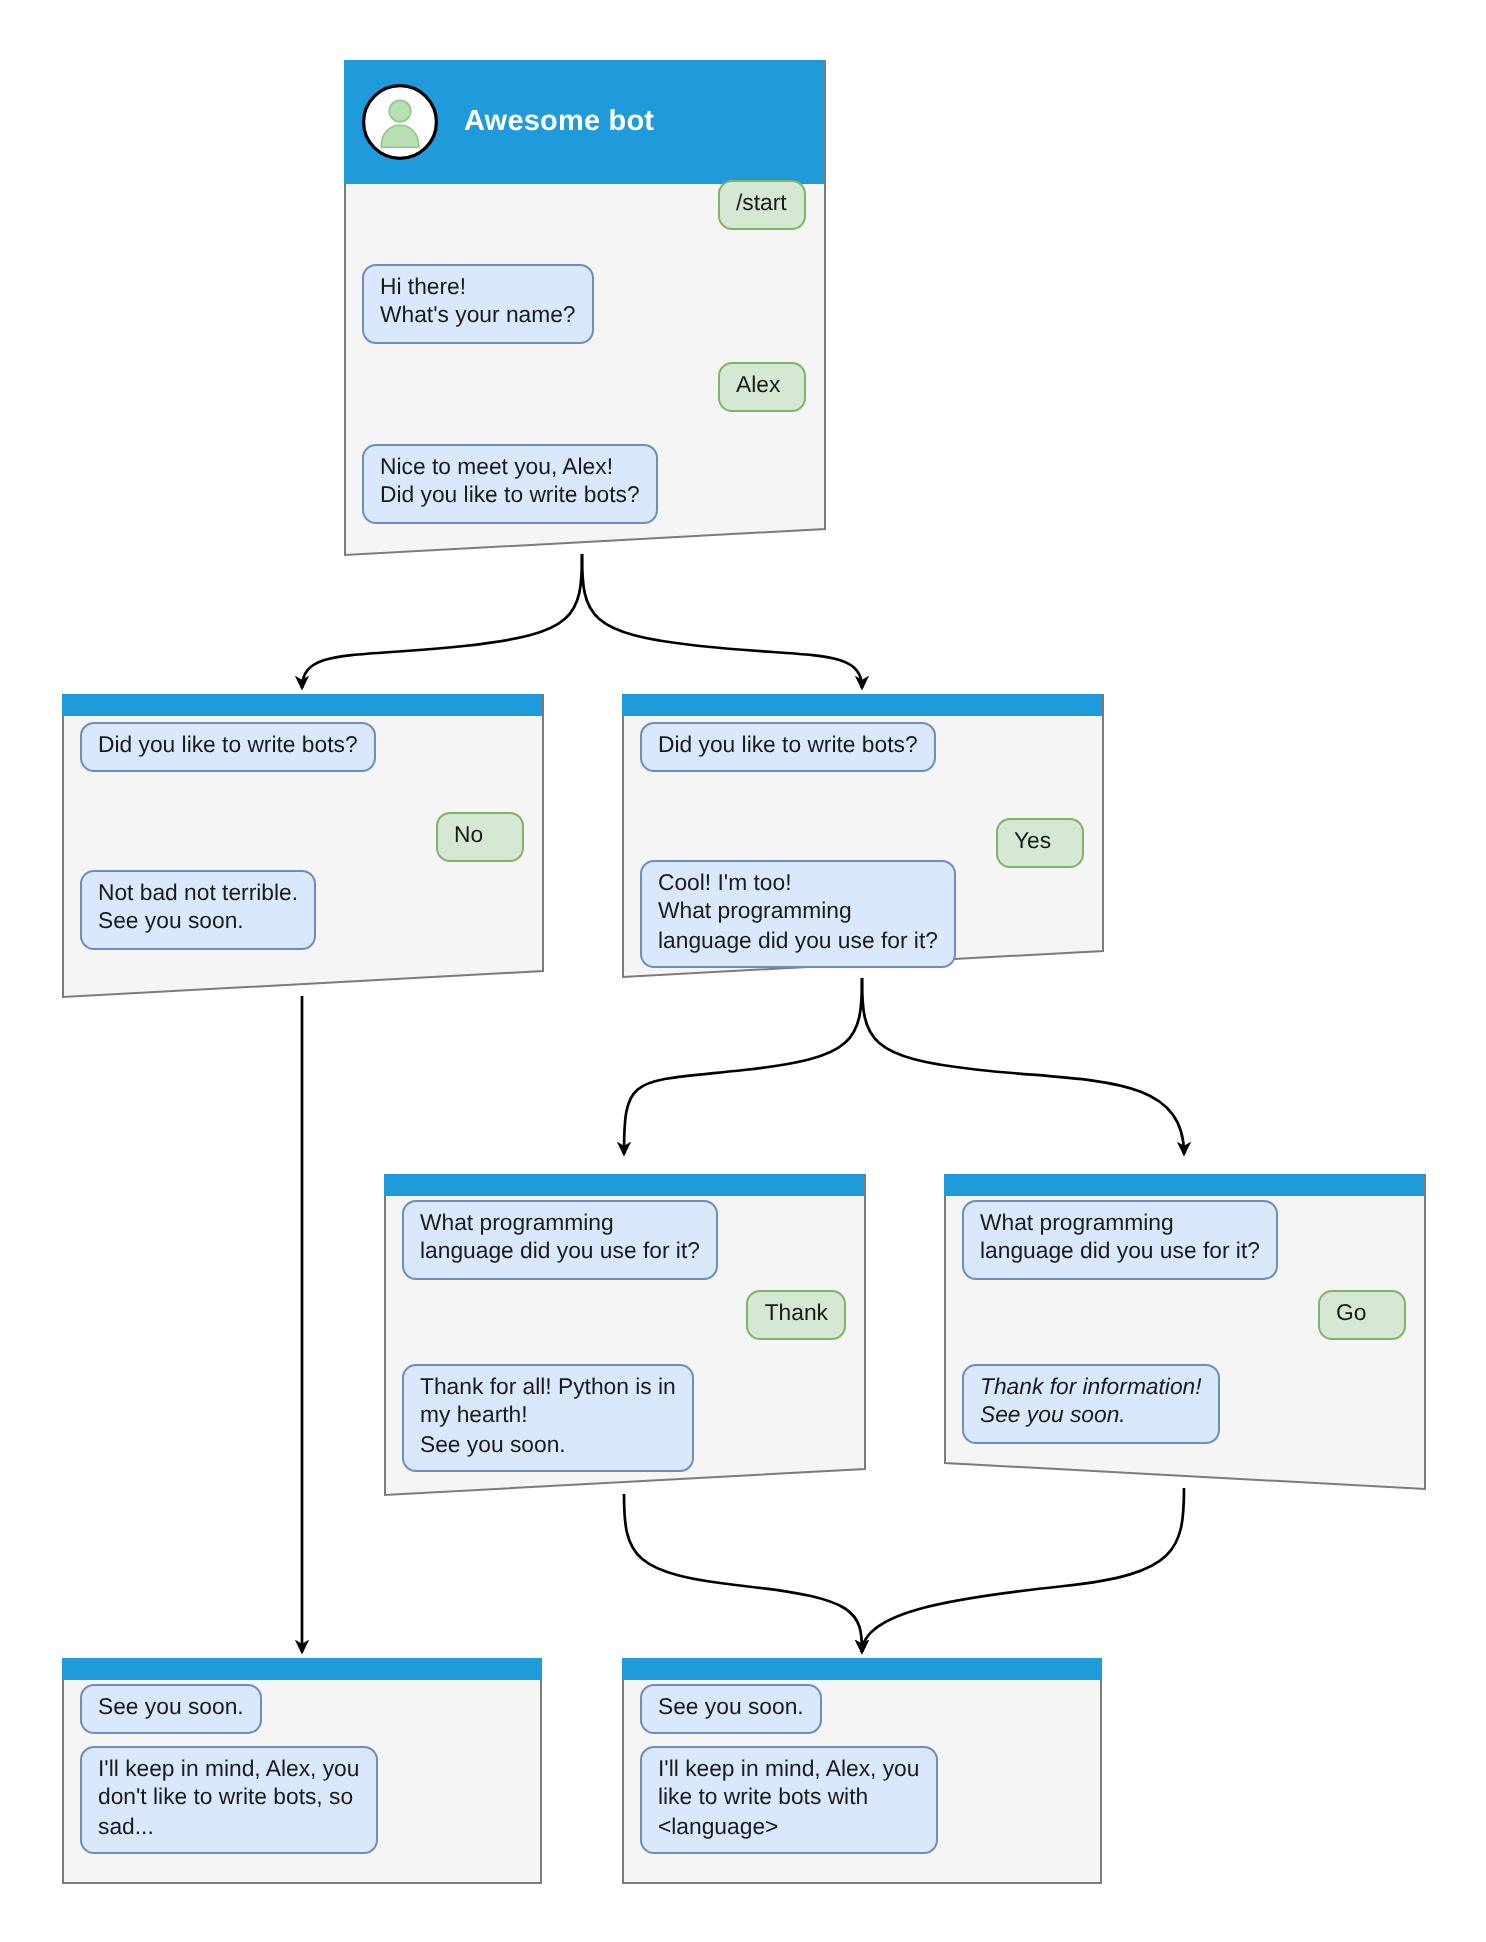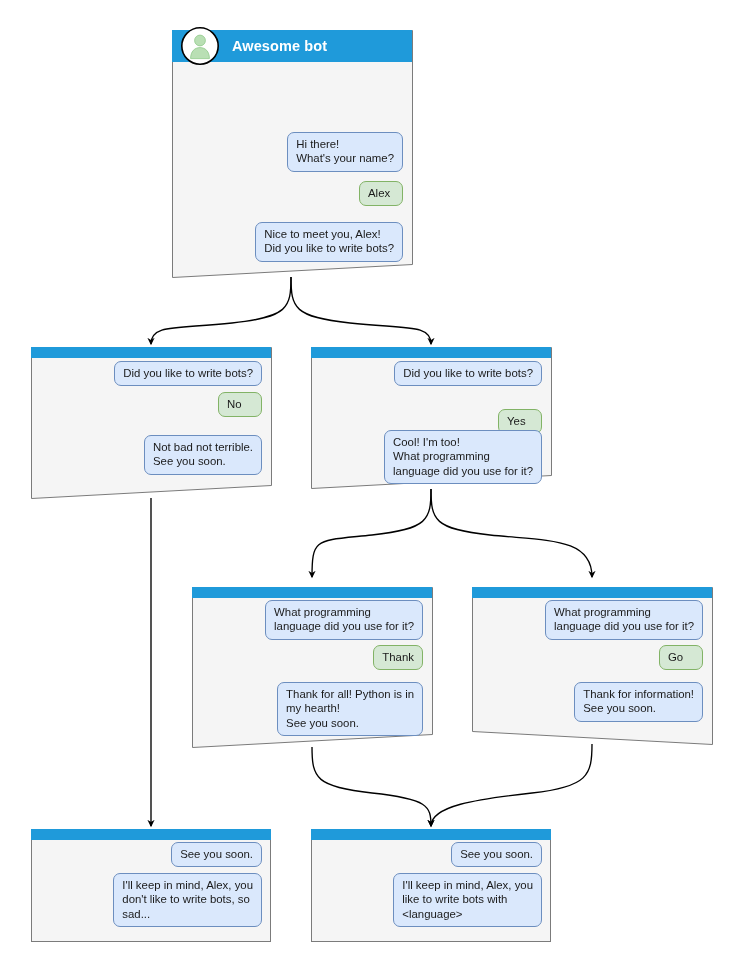--- a/index.html
+++ b/index.html
@@ -52,21 +52,21 @@
     position: absolute;
     left: 0;
     top: 0;
     width: 100%;
     background: #1f9ada;
     box-sizing: border-box;
     display: flex;
     align-items: center;
   }
   .titlebar.big {
-    height: 32px;
+    height: 62px;
     padding-left: 8px;
     align-items: center;
   }
   .titlebar.thin {
     height: 11px;
   }
   .bot-title {
     color: #ffffff;
     font-size: 14.5px;
     font-weight: bold;
@@ -77,21 +77,21 @@
     width: 40px;
     height: 40px;
     flex: 0 0 40px;
   }
   .msg-row {
     display: flex;
     position: absolute;
     left: 9px;
     right: 9px;
   }
-  .msg-row.bot { justify-content: flex-end; }
+  .msg-row.bot { justify-content: flex-start; }
   .msg-row.user { justify-content: flex-end; }
 
   .bubble {
     font-size: 11.4px;
     line-height: 14.4px;
     color: #1a1a1a;
     border-radius: 7px;
     box-sizing: border-box;
     white-space: pre-line;
     padding: 4px 8px 5px 8px;
@@ -145,20 +145,23 @@
     </svg>
     <div class="titlebar big" style="width:240px;">
       <svg class="avatar" viewBox="0 0 40 40">
         <circle cx="20" cy="20" r="18.2" fill="#ffffff" stroke="#000000" stroke-width="1.6"></circle>
         <circle cx="20" cy="14.5" r="5.4" fill="#b9dfb4" stroke="#8fc98a" stroke-width="0.8"></circle>
         <path d="M10.6,32.6 C10.6,25.3 14.8,21.6 20,21.6 C25.2,21.6 29.4,25.3 29.4,32.6 Z" fill="#b9dfb4" stroke="#8fc98a" stroke-width="0.8"></path>
       </svg>
       <span class="bot-title">Awesome bot</span>
     </div>
 
+    <div class="msg-row user" style="top:60px;">
+      <div class="bubble user">/start</div>
+    </div>
     <div class="msg-row bot" style="top:102px;">
       <div class="bubble bot">Hi there!
 What's your name?</div>
     </div>
     <div class="msg-row user" style="top:151px;">
       <div class="bubble user">Alex</div>
     </div>
     <div class="msg-row bot" style="top:192px;">
       <div class="bubble bot">Nice to meet you, Alex!
 Did you like to write bots?</div>
@@ -166,21 +169,21 @@
   </div>
 
   <div class="node skewed" style="left:31px; top:347px; width:240px; height:151px;">
     <svg class="skew-svg" width="241" height="152">
       <polygon points="0.5,0.5 240.5,0.5 240.5,138.5 0.5,151.5" fill="#f5f5f5" stroke="#7b7b7b" stroke-width="1"></polygon>
     </svg>
     <div class="titlebar thin" style="width:240px;"></div>
     <div class="msg-row bot" style="top:14px;">
       <div class="bubble bot">Did you like to write bots?</div>
     </div>
-    <div class="msg-row user" style="top:45px;">
+    <div class="msg-row user" style="top:59px;">
       <div class="bubble user">No</div>
     </div>
     <div class="msg-row bot" style="top:88px;">
       <div class="bubble bot">Not bad not terrible.
 See you soon.</div>
     </div>
   </div>
 
   <div class="node skewed" style="left:311px; top:347px; width:240px; height:141px;">
     <svg class="skew-svg" width="241" height="142">
@@ -224,21 +227,21 @@
       <polygon points="0.5,0.5 240.5,0.5 240.5,157.5 0.5,144.5" fill="#f5f5f5" stroke="#7b7b7b" stroke-width="1"></polygon>
     </svg>
     <div class="titlebar thin" style="width:240px;"></div>
     <div class="msg-row bot" style="top:13px;">
       <div class="bubble bot">What programming
 language did you use for it?</div>
     </div>
     <div class="msg-row user" style="top:58px;">
       <div class="bubble user">Go</div>
     </div>
-    <div class="msg-row bot" style="top:95px;">
+    <div class="msg-row bot" style="top:95px;font-style:italic;">
       <div class="bubble bot">Thank for information!
 See you soon.</div>
     </div>
   </div>
 
   <div class="node" style="left:31px; top:829px; width:240px; height:113px;">
     <div class="node-body"></div>
     <div class="titlebar thin" style="width:240px;"></div>
     <div class="msg-row bot" style="top:13px;">
       <div class="bubble bot">See you soon.</div>

